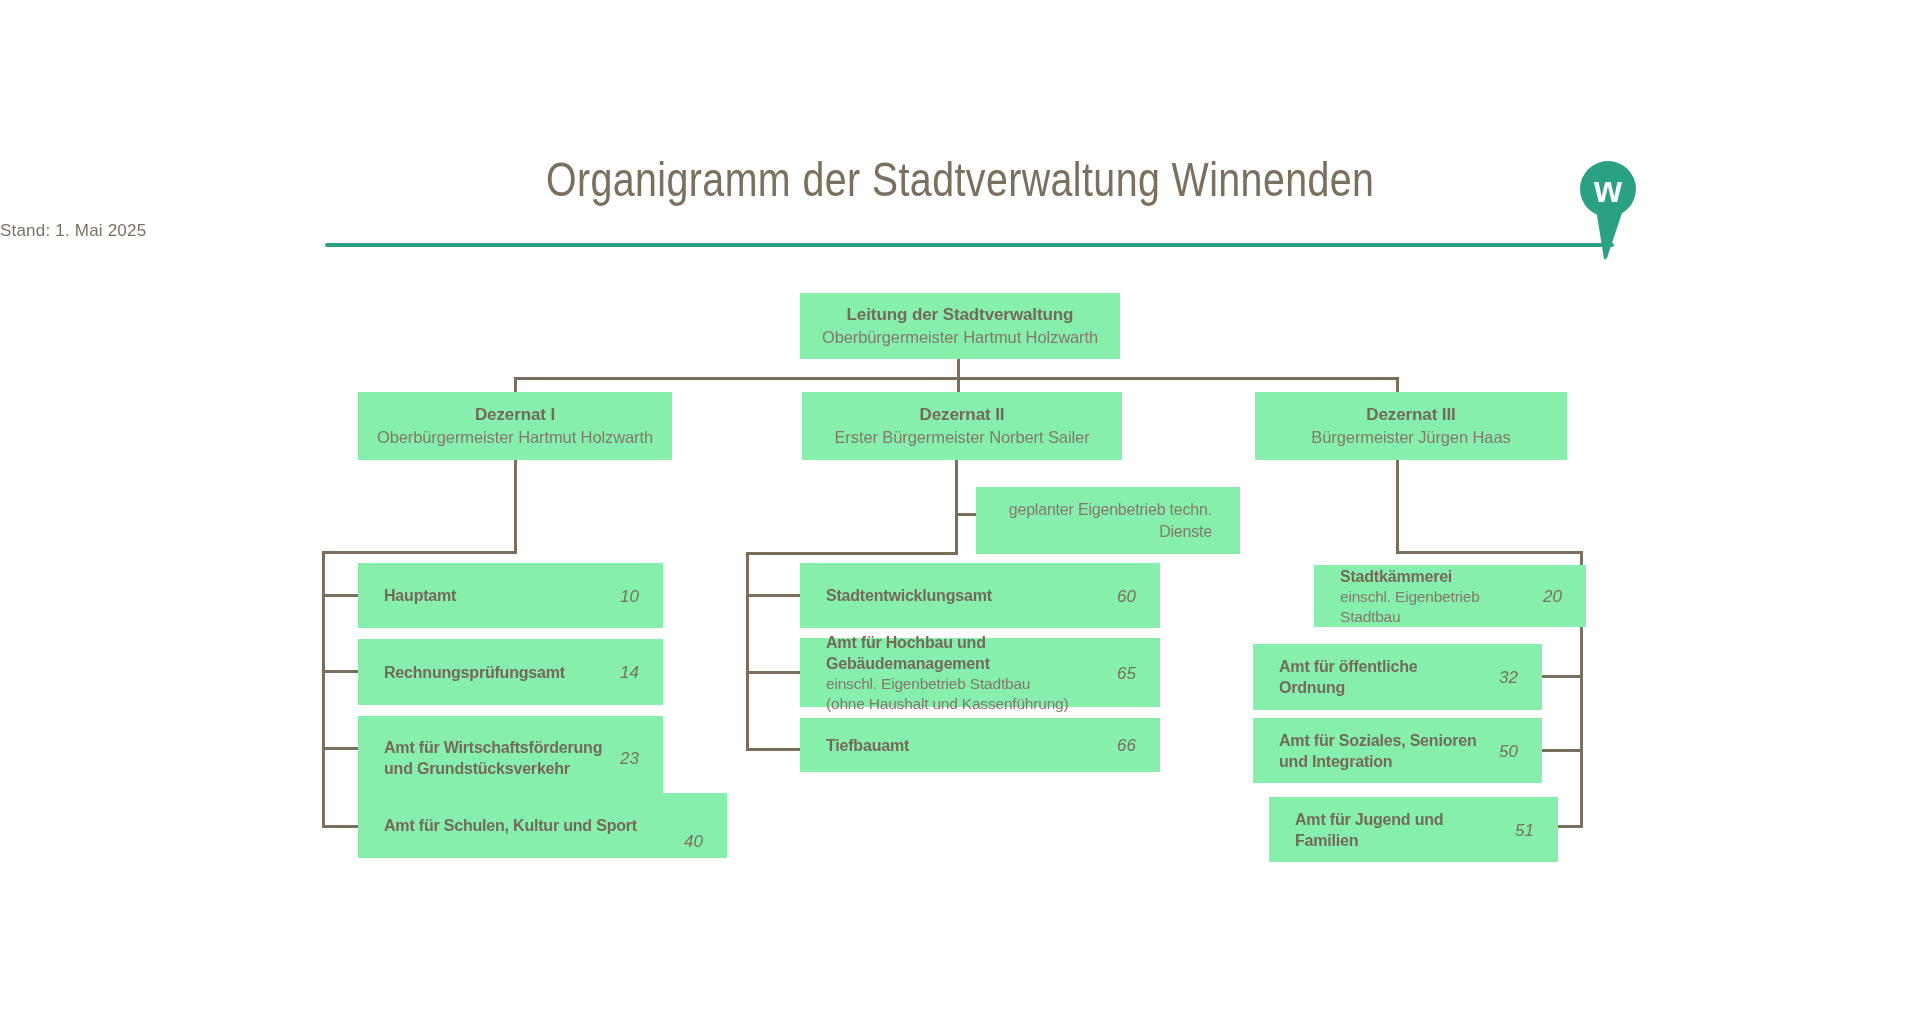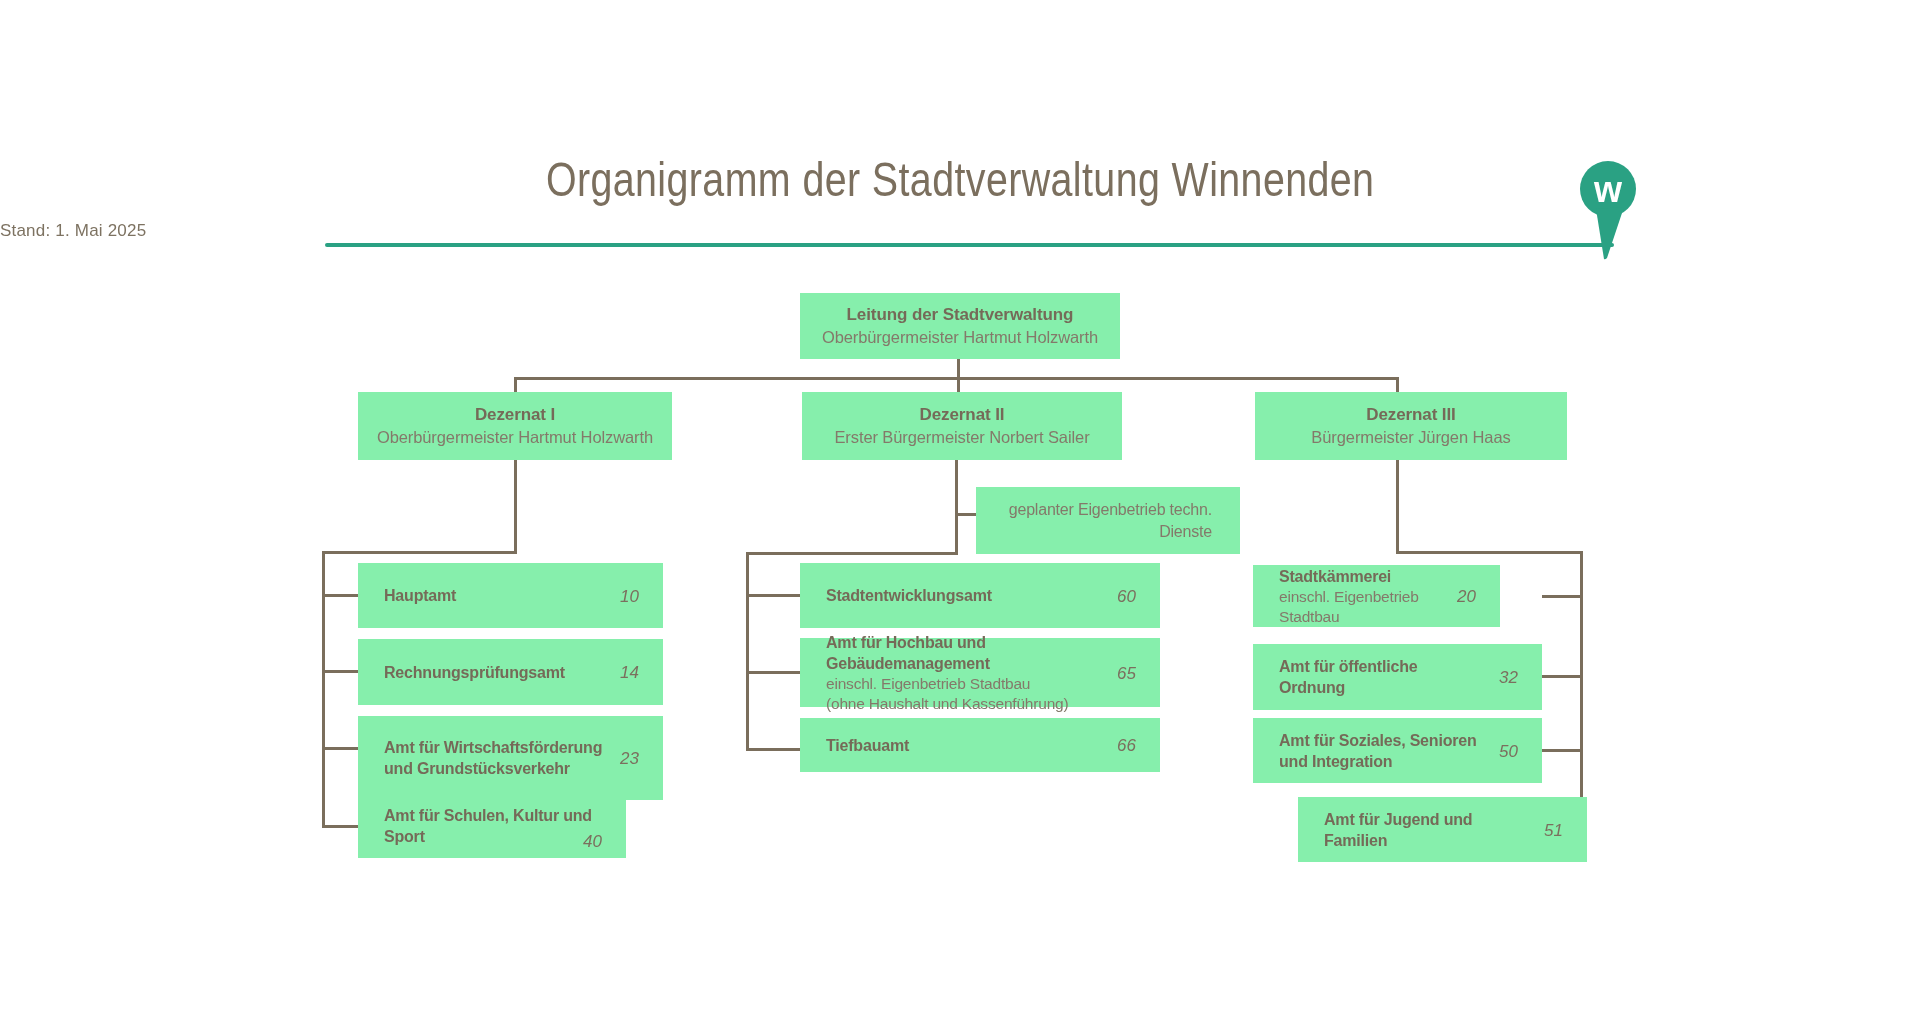--- a/index.html
+++ b/index.html
@@ -118,52 +118,52 @@
   </div>
   <div class="box office" style="left:358px;top:639px;width:305px;height:66px">
     <div class="o-title">Rechnungsprüfungsamt</div>
     <div class="o-num">14</div>
   </div>
   <div class="box office" style="left:358px;top:716px;width:305px;height:84px">
     <div class="o-title">Amt für Wirtschaftsförderung</div>
     <div class="o-title">und Grundstücksverkehr</div>
     <div class="o-num">23</div>
   </div>
-  <div class="box office num-bottom" style="left:358px;top:793px;width:268px;height:65px">
+  <div class="box office num-bottom" style="left:358px;top:793px;width:369px;height:65px">
     <div class="o-title">Amt für Schulen, Kultur und Sport</div>
     <div class="o-num">40</div>
   </div>
 
   <div class="box office" style="left:800px;top:563px;width:360px;height:65px">
     <div class="o-title">Stadtentwicklungsamt</div>
     <div class="o-num">60</div>
   </div>
   <div class="box office" style="left:800px;top:638px;width:360px;height:69px">
     <div class="o-title">Amt für Hochbau und Gebäudemanagement</div>
     <div class="o-sub">einschl. Eigenbetrieb Stadtbau</div>
     <div class="o-sub">(ohne Haushalt und Kassenführung)</div>
     <div class="o-num">65</div>
   </div>
   <div class="box office" style="left:800px;top:718px;width:360px;height:54px">
     <div class="o-title">Tiefbauamt</div>
     <div class="o-num">66</div>
   </div>
 
-  <div class="box office" style="left:1253px;top:565px;width:247px;height:62px">
+  <div class="box office" style="left:1314px;top:565px;width:272px;height:62px">
     <div class="o-title">Stadtkämmerei</div>
     <div class="o-sub pr">einschl. Eigenbetrieb Stadtbau</div>
     <div class="o-num">20</div>
   </div>
   <div class="box office" style="left:1253px;top:644px;width:289px;height:66px">
     <div class="o-title pr">Amt für öffentliche Ordnung</div>
     <div class="o-num">32</div>
   </div>
   <div class="box office" style="left:1253px;top:718px;width:289px;height:65px">
     <div class="o-title">Amt für Soziales, Senioren</div>
     <div class="o-title">und Integration</div>
     <div class="o-num">50</div>
   </div>
-  <div class="box office" style="left:1298px;top:797px;width:289px;height:65px">
+  <div class="box office" style="left:1269px;top:797px;width:289px;height:65px">
     <div class="o-title pr">Amt für Jugend und Familien</div>
     <div class="o-num">51</div>
   </div>
 
 </div>
 
 </body></html>

